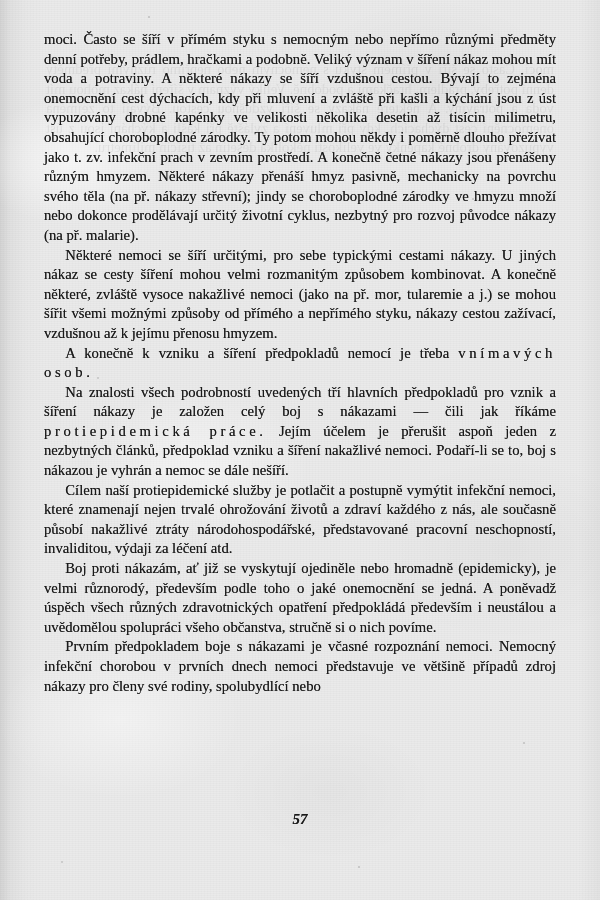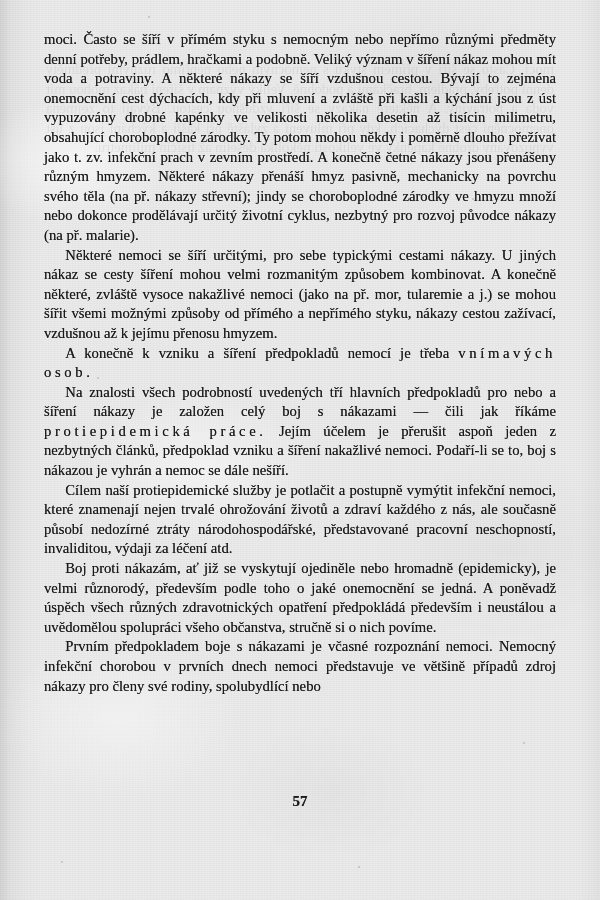--- a/index.html
+++ b/index.html
@@ -68,25 +68,26 @@
   }
   #textblock p.noindent {
     text-indent: 0;
   }
   .sp {
     letter-spacing: 0.245em;
   }
   #pagenum {
     position: absolute;
     left: 0;
-    top: 793px;
+    top: 811px;
     width: 600px;
     text-align: center;
     font-family: "Liberation Serif", "DejaVu Serif", serif;
     font-weight: bold;
+    font-style: italic;
     font-size: 15px;
     color: #1a1a1a;
     text-shadow: 0 0 0.5px rgba(0,0,0,0.6);
   }
   
   .speck {
     position: absolute;
     background: rgba(0,0,0,0.16);
     border-radius: 50%;
     pointer-events: none;
@@ -96,22 +97,22 @@
 <body>
 
 <div id="page">
 
   <div id="showthrough">moci. Často se šíří v přímém styku s nemocným nebo nepřímo různými předměty denní potřeby, prádlem, hračkami a podobně. Veliký význam v šíření nákaz mohou mít voda a potraviny. A některé nákazy se šíří vzdušnou cestou. Bývají to zejména onemocnění cest dýchacích, kdy při mluvení a zvláště při kašli a kýchání jsou z úst vypuzovány drobné kapénky ve velikosti několika desetin až tisícin milimetru.</div>
 
   <div id="textblock">
       <p class="noindent"><span>moci. Často se šíří v přímém styku s nemocným nebo nepřímo různými předměty denní potřeby, prádlem, hračkami a podobně. Veliký význam v šíření nákaz mohou mít voda a potraviny. A některé nákazy se šíří vzdušnou cestou. Bývají to zejména onemocnění cest dýchacích, kdy při mluvení a zvláště při kašli a kýchání jsou z úst vypuzovány drobné kapénky ve velikosti několika desetin až tisícin milimetru, obsahující choroboplodné zárodky. Ty potom mohou někdy i poměrně dlouho přežívat jako t. zv. infekční prach v zevním prostředí. A konečně četné nákazy jsou přenášeny různým hmyzem. Některé nákazy přenáší hmyz pasivně, mechanicky na povrchu svého těla (na př. nákazy střevní); jindy se choroboplodné zárodky ve hmyzu množí nebo dokonce prodělávají určitý životní cyklus, nezbytný pro rozvoj původce nákazy (na př. malarie).</span></p>
       <p><span>Některé nemoci se šíří určitými, pro sebe typickými cestami nákazy. U jiných nákaz se cesty šíření mohou velmi rozmanitým způsobem kombinovat. A konečně některé, zvláště vysoce nakažlivé  nemoci (jako na př. mor, tularemie a j.)  se mohou šířit všemi možnými způsoby od přímého a nepřímého styku, nákazy cestou zažívací, vzdušnou až k jejímu přenosu hmyzem.</span></p>
       <p><span>A konečně k vzniku a šíření předpokladů nemocí je třeba </span><span class="sp">vnímavých osob.</span></p>
-      <p><span>Na znalosti všech podrobností uvedených tří hlavních předpokladů pro nebo a šíření nákazy je založen celý boj s nákazami — čili jak říkáme </span><span class="sp">protiepidemická práce.</span><span> Jejím účelem je přerušit aspoň jeden z nezbytných článků, předpoklad vzniku a šíření nakažlivé nemoci. Podaří-li se to, boj s nákazou je vyhrán a nemoc se dále nešíří.</span></p>
-      <p><span>Cílem naší protiepidemické služby je potlačit a postupně vymýtit infekční nemoci, které znamenají nejen trvalé ohrožování životů a zdraví každého z nás, ale současně působí nedozírné ztráty národohospodářské, představované pracovní neschopností, invaliditou, výdaji za léčení atd.</span></p>
+      <p><span>Na znalosti všech podrobností uvedených tří hlavních předpokladů pro vznik a šíření nákazy je založen celý boj s nákazami — čili jak říkáme </span><span class="sp">protiepidemická práce.</span><span> Jejím účelem je přerušit aspoň jeden z nezbytných článků, předpoklad vzniku a šíření nakažlivé nemoci. Podaří-li se to, boj s nákazou je vyhrán a nemoc se dále nešíří.</span></p>
+      <p><span>Cílem naší protiepidemické služby je potlačit a postupně vymýtit infekční nemoci, které znamenají nejen trvalé ohrožování životů a zdraví každého z nás, ale současně působí nakažlivé ztráty národohospodářské, představované pracovní neschopností, invaliditou, výdaji za léčení atd.</span></p>
       <p><span>Boj proti nákazám, ať již se vyskytují ojediněle nebo hromadně (epidemicky), je velmi různorodý, především podle toho o jaké onemocnění se jedná. A poněvadž úspěch všech různých zdravotnických opatření předpokládá především i neustálou a uvědomělou spolupráci všeho občanstva, stručně si o nich povíme.</span></p>
       <p><span>Prvním předpokladem boje s nákazami je včasné rozpoznání nemoci. Nemocný infekční chorobou v prvních dnech nemoci představuje ve většině případů zdroj nákazy pro členy své rodiny, spolubydlící nebo</span></p>
     </div>
 
   <div id="pagenum">57</div>
 
   <span class="speck" style="left:97px;  top:377px; width:2px; height:2px;"></span>
   <span class="speck" style="left:472px; top:198px; width:1.5px; height:1.5px;"></span>
   <span class="speck" style="left:251px; top:628px; width:2px; height:1.5px;"></span>
   <span class="speck" style="left:523px; top:742px; width:1.5px; height:2px;"></span>

